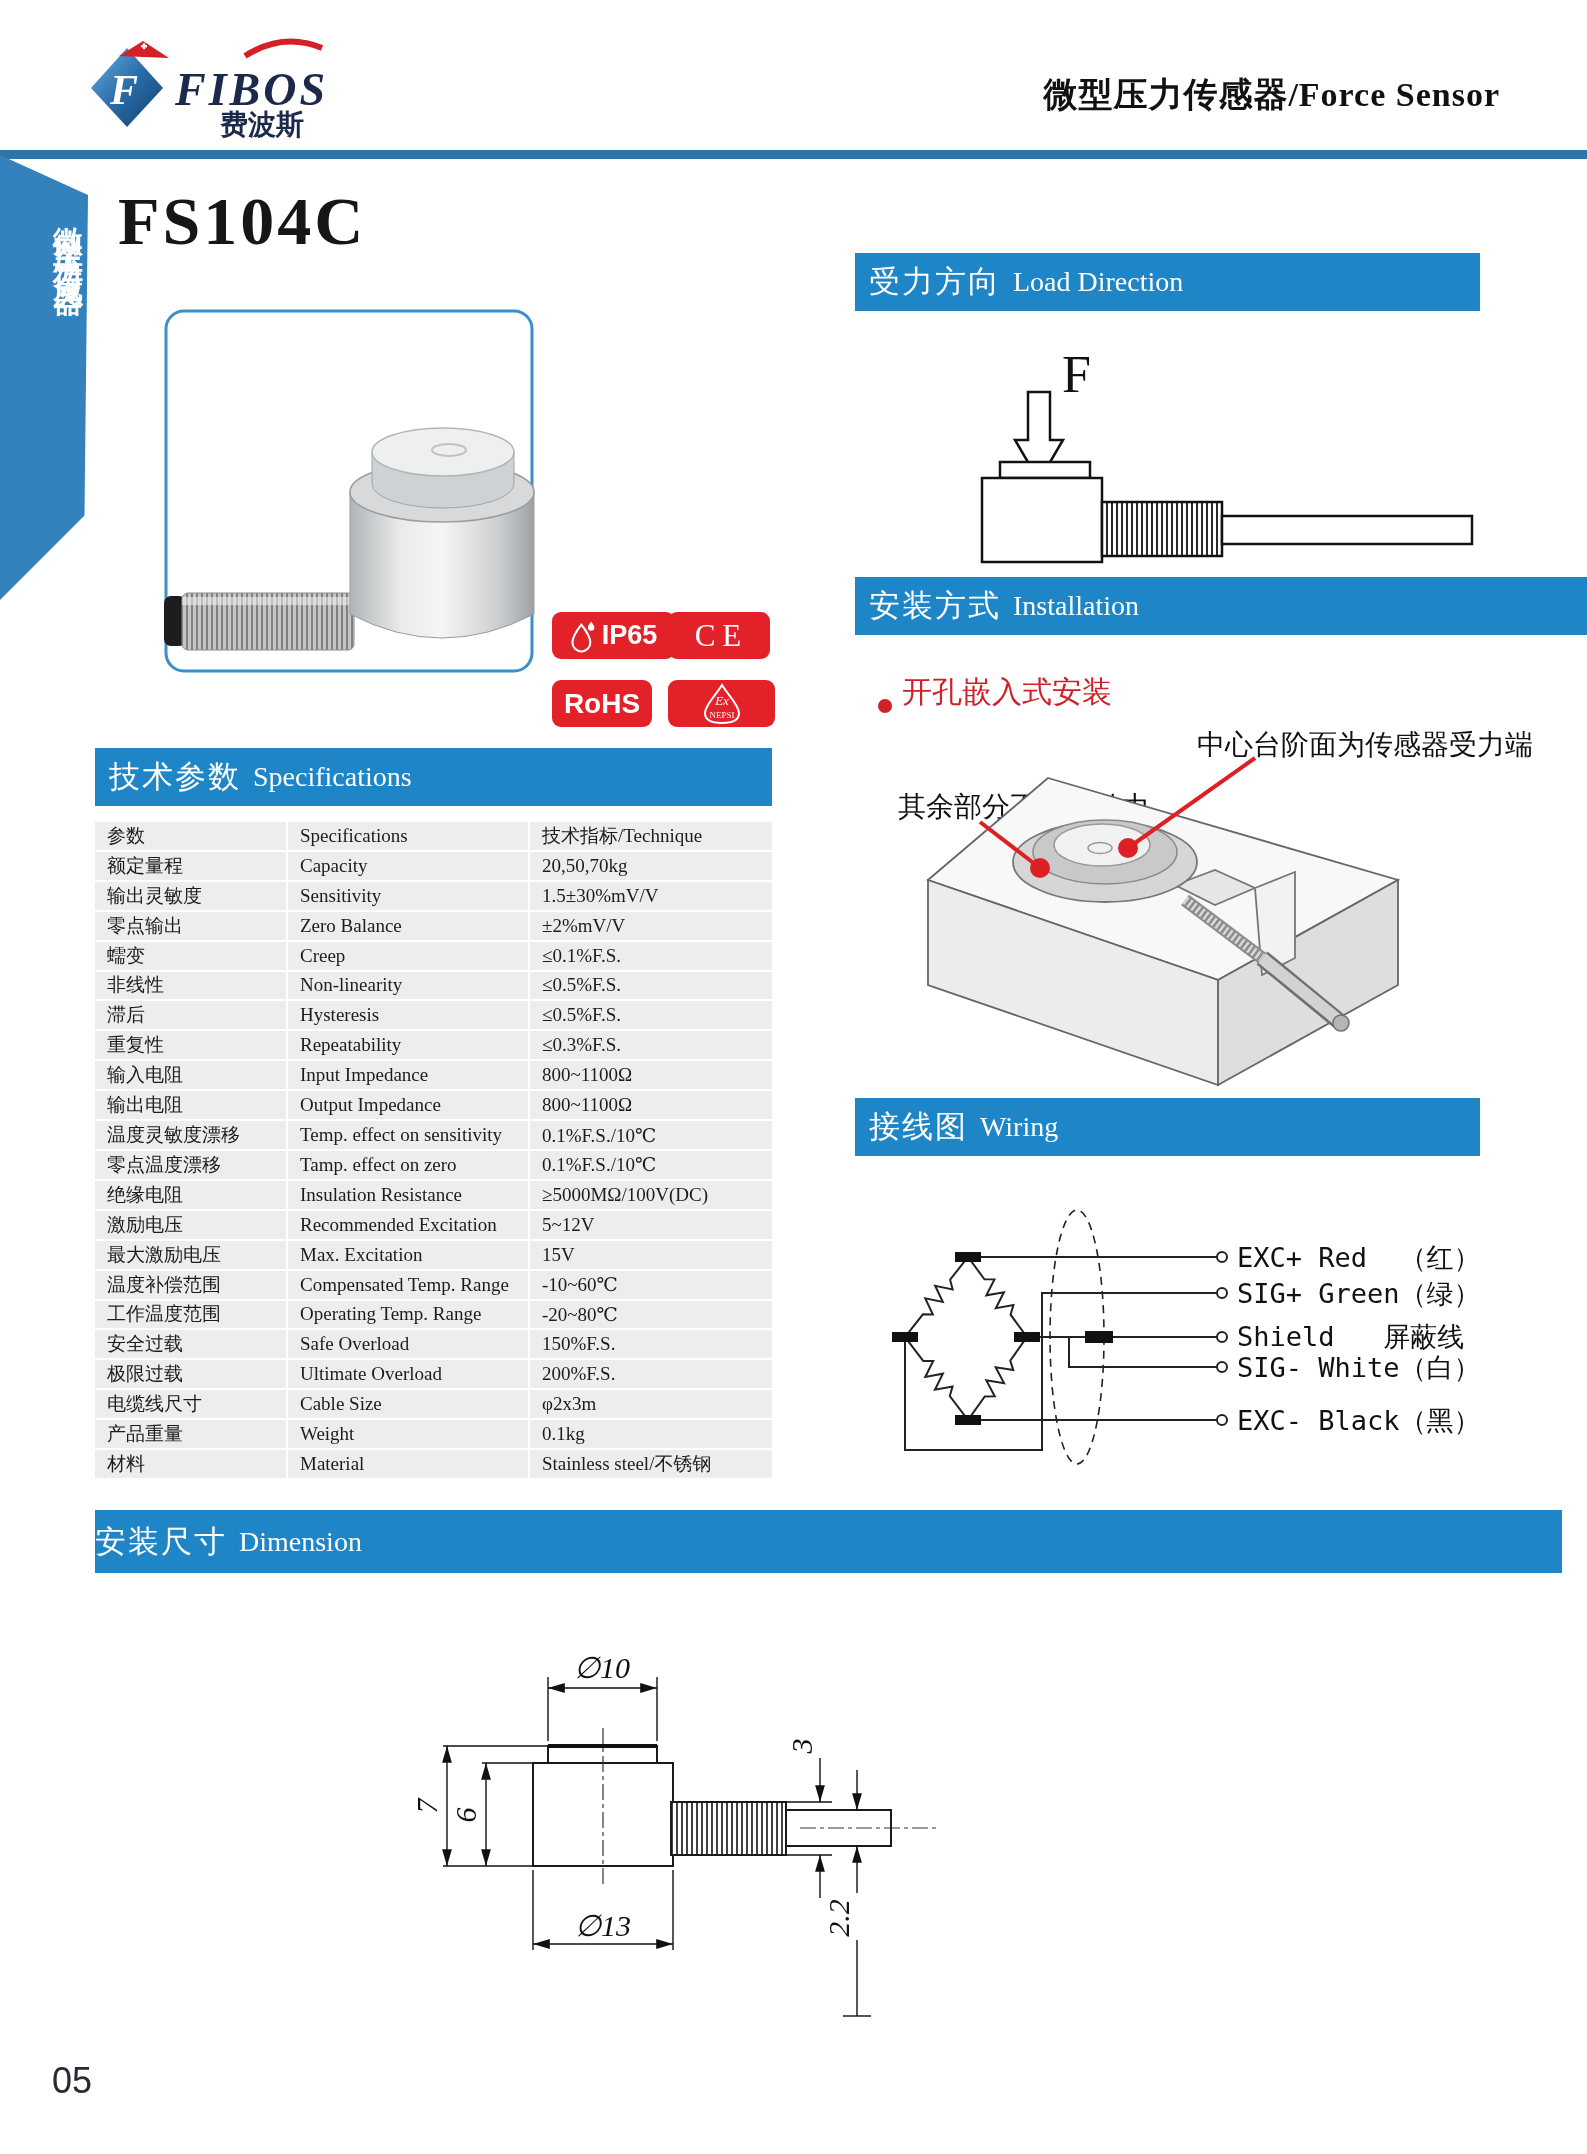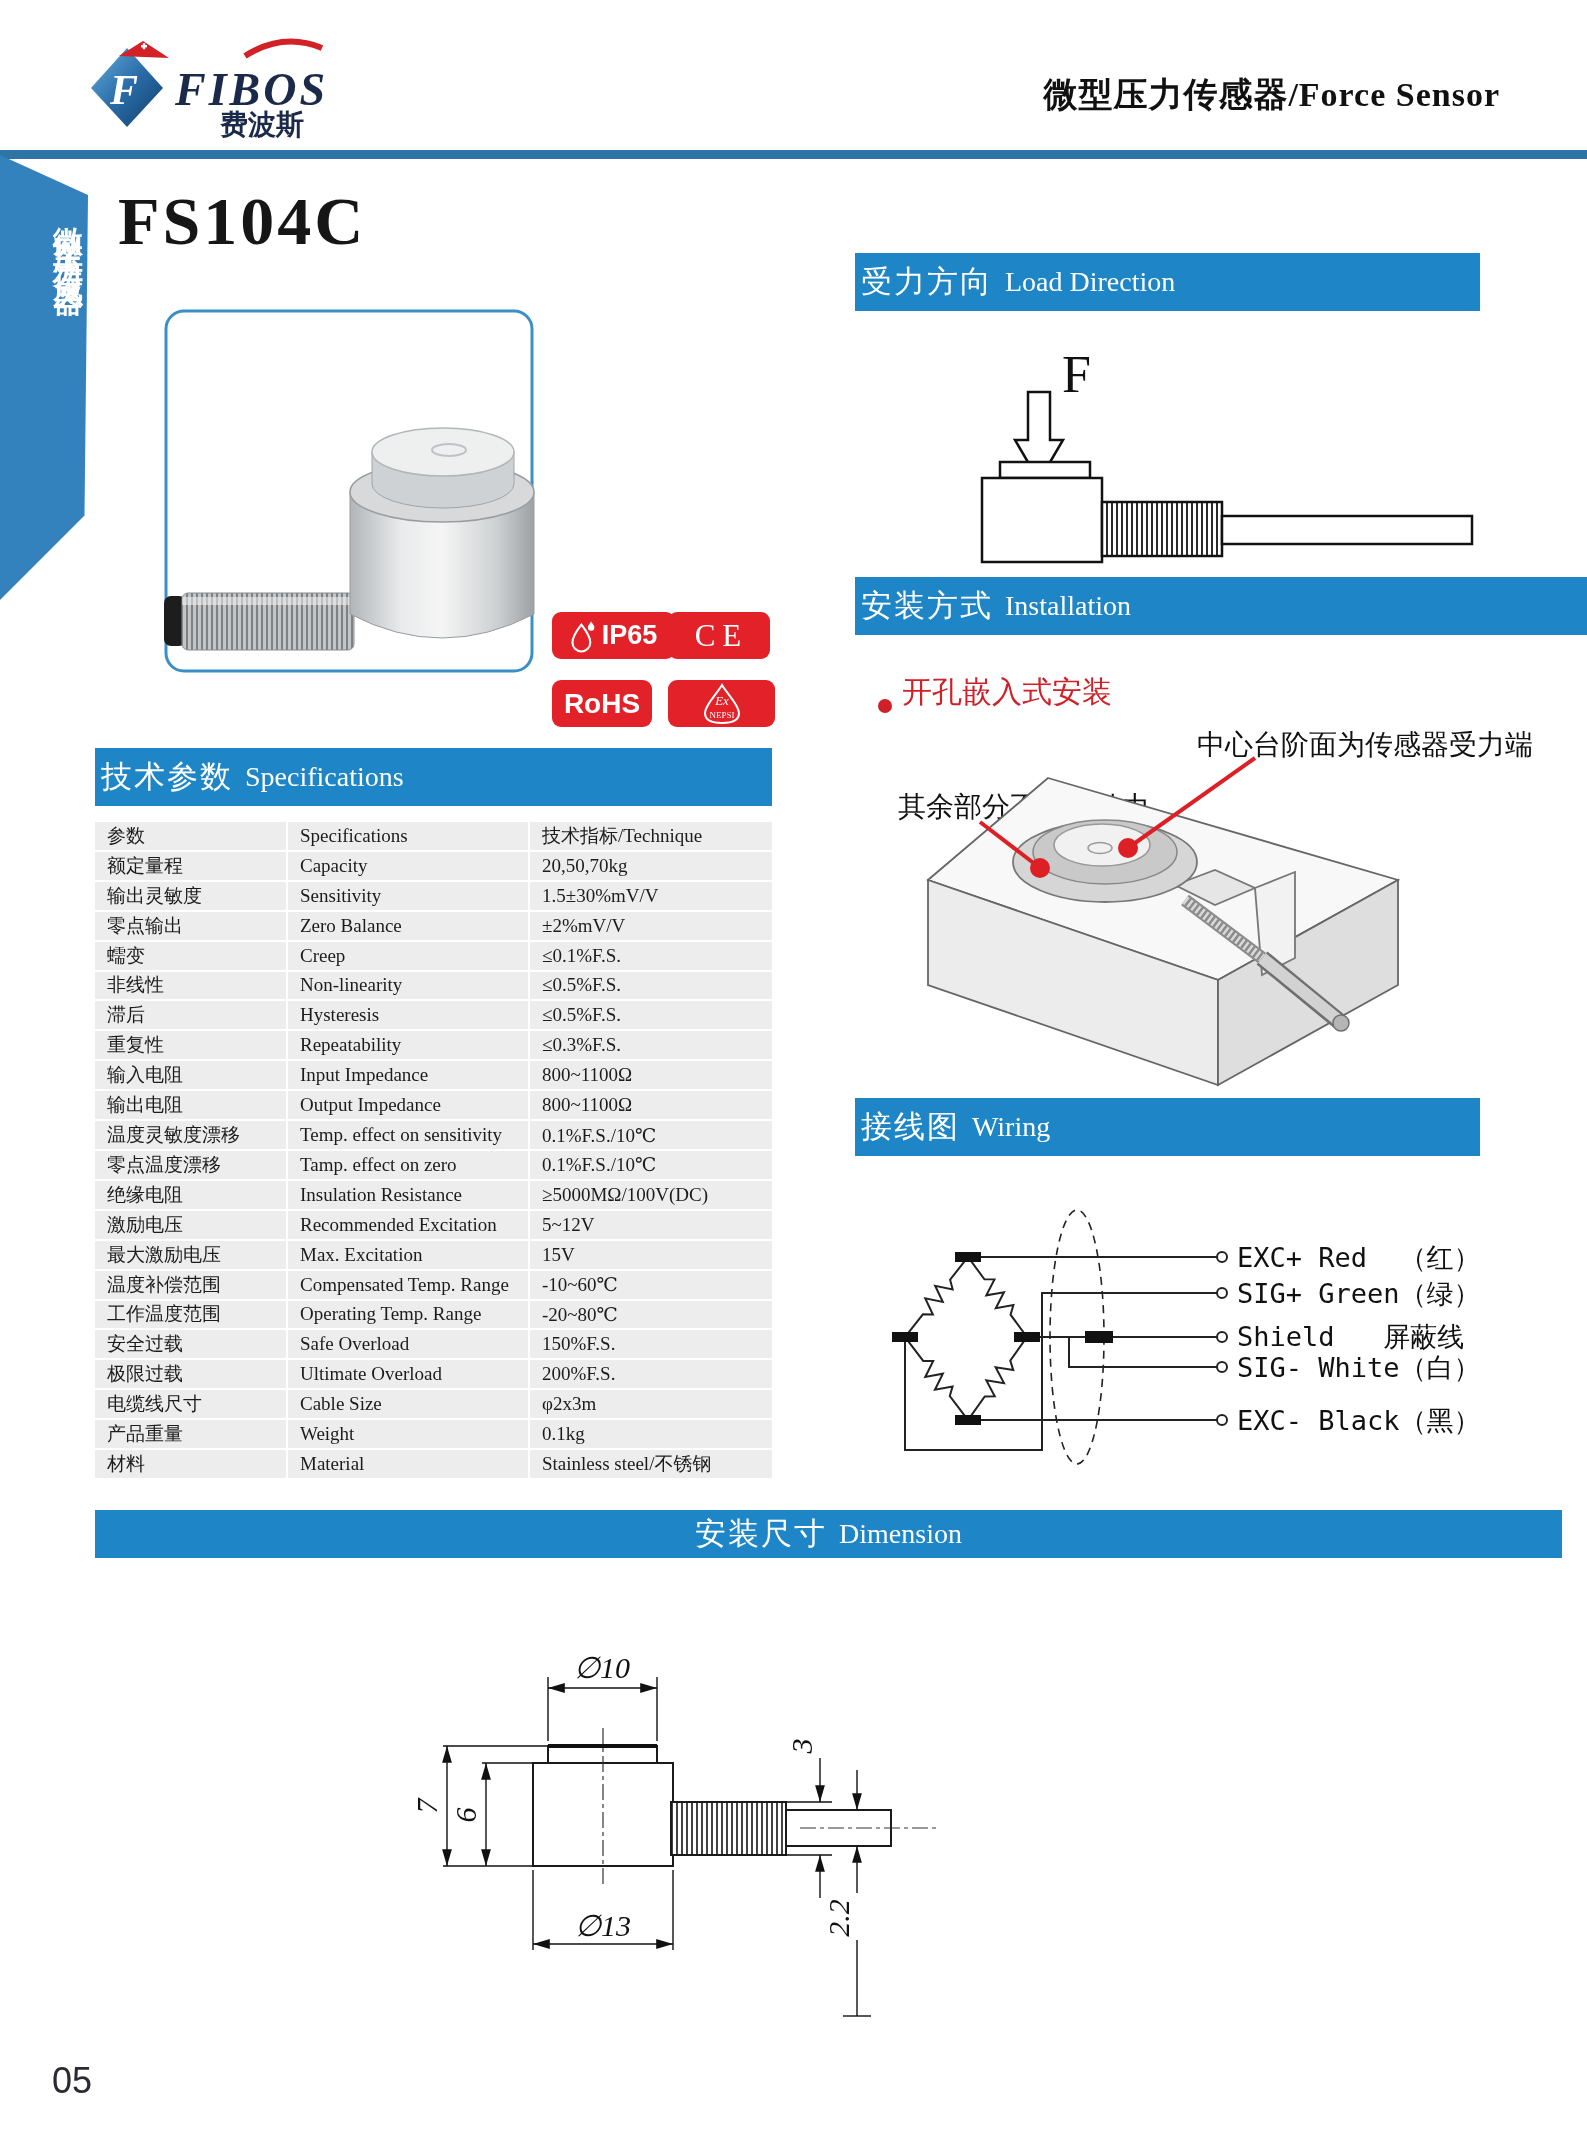--- a/index.html
+++ b/index.html
@@ -31,28 +31,28 @@
   .b-ip{left:552px;top:612px;width:123px;height:47px;font-size:27px;font-weight:bold;
         font-family:"Liberation Sans",sans-serif;}
   .b-ce{left:668px;top:612px;width:97px;height:47px;font-size:31px;letter-spacing:7px;
         font-family:"Liberation Serif",serif;padding-left:5px;}
   .b-rohs{left:552px;top:680px;width:100px;height:47px;font-size:28px;font-weight:bold;
         font-family:"Liberation Sans",sans-serif;}
   .b-ex{left:668px;top:680px;width:107px;height:47px;}
 
   
   .secbar{position:absolute;background:#1e86c6;color:#fff;display:flex;align-items:baseline;
-          padding-left:6px;box-sizing:border-box;}
+          padding-left:14px;box-sizing:border-box;}
   .secbar .cn{font-size:31px;letter-spacing:2px;align-self:center;}
   .secbar .en{font-size:28px;margin-left:12px;align-self:center;}
   .bar-spec{left:95px;top:748px;width:677px;height:58px;}
   .bar-load{left:855px;top:253px;width:625px;height:58px;}
   .bar-inst{left:855px;top:577px;width:749px;height:58px;}
   .bar-wire{left:855px;top:1098px;width:625px;height:58px;}
-  .bar-dim{left:95px;top:1510px;width:1467px;height:48px;justify-content:center;padding-left:0;}
+  .bar-dim{left:95px;top:1510px;width:1467px;height:63px;padding-left:0;}
 
   
   .spec-table{position:absolute;left:95px;top:822px;width:677px;height:656px;
               background:#ededed;display:flex;flex-direction:column;}
   .spec-row{flex:1;display:flex;border-bottom:2px solid #ffffff;align-items:stretch;}
   .spec-row:last-child{border-bottom:none;}
   .spec-row .cell{display:flex;align-items:center;padding-left:12px;font-size:19px;
                   box-sizing:border-box;color:#1c1c1c;}
   .spec-row .c1{width:191px;}
   .spec-row .c2{width:242px;border-left:2px solid #ffffff;}

